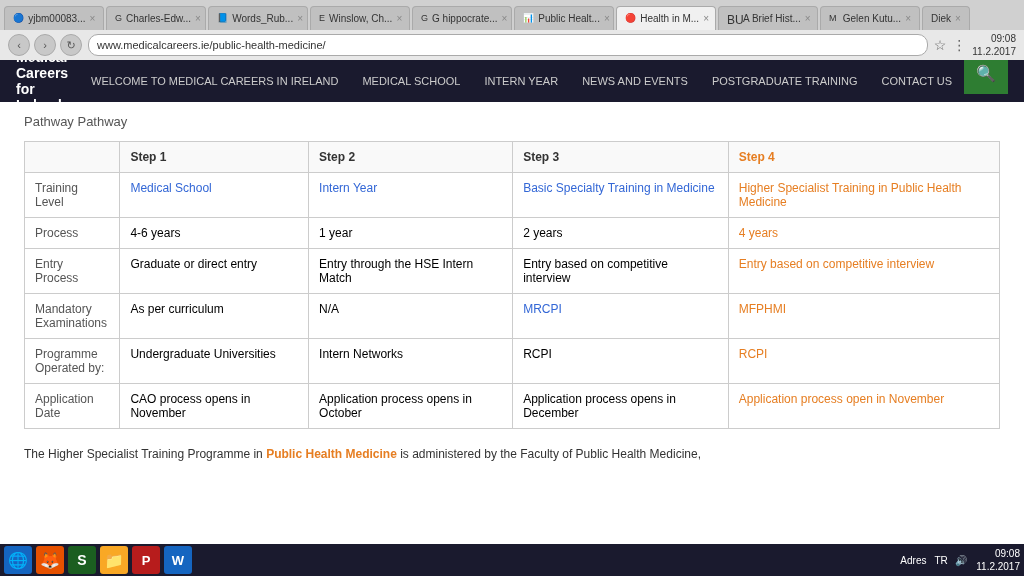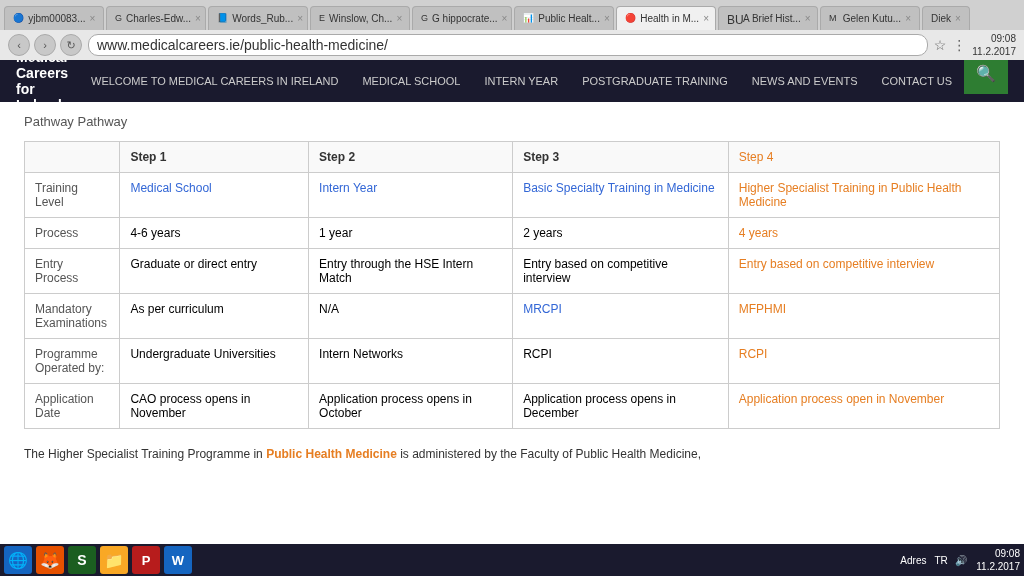--- a/index.html
+++ b/index.html
@@ -9,21 +9,21 @@
     .browser-chrome { background: #e0e0e0; }
     .tab-bar { display: flex; align-items: flex-end; height: 30px; background: #d0d0d0; padding: 0 4px; font-size: 11px; overflow: hidden; }
     .tab { display: flex; align-items: center; height: 24px; padding: 0 8px; background: #c0c0c0; border-radius: 4px 4px 0 0; margin-right: 2px; font-size: 10px; color: #333; border: 1px solid #aaa; border-bottom: none; white-space: nowrap; max-width: 100px; overflow: hidden; }
     .tab.active { background: #f0f0f0; color: #333; }
     .tab .close-btn { margin-left: 4px; color: #888; font-size: 10px; cursor: pointer; }
     .tab .favicon { width: 12px; height: 12px; margin-right: 4px; font-size: 9px; }
 
     .address-bar-row { display: flex; align-items: center; height: 30px; background: #e8e8e8; padding: 2px 8px; gap: 6px; }
     .nav-btns { display: flex; gap: 4px; }
     .nav-btn { width: 22px; height: 22px; border-radius: 50%; background: #c8c8c8; border: 1px solid #aaa; display: flex; align-items: center; justify-content: center; font-size: 11px; cursor: pointer; color: #555; }
-    .address-bar { flex: 1; height: 22px; background: white; border: 1px solid #aaa; border-radius: 10px; padding: 0 8px; font-size: 14px; display: flex; align-items: center; color: #333; }
+    .address-bar { flex: 1; height: 22px; background: white; border: 1px solid #aaa; border-radius: 10px; padding: 0 8px; font-size: 11px; display: flex; align-items: center; color: #333; }
     .address-bar-icons { display: flex; gap: 6px; align-items: center; }
     .icon-btn { font-size: 14px; color: #666; cursor: pointer; }
     .datetime { font-size: 10px; color: #333; text-align: right; line-height: 1.3; }
 
     
     .site-wrapper { background: white; height: calc(576px - 60px); overflow: hidden; }
 
     
     .site-nav { background: #1a1a2e; display: flex; align-items: center; height: 42px; padding: 0 16px; }
     .site-logo { color: white; font-size: 14px; font-weight: bold; margin-right: auto; }
@@ -32,21 +32,21 @@
     .nav-search { background: #2e7d32; color: white; padding: 0 12px; height: 42px; display: flex; align-items: center; font-size: 16px; cursor: pointer; }
 
     
     .content { padding: 12px 24px; overflow-y: auto; height: calc(576px - 60px - 42px); }
     .pathway-title { font-size: 13px; color: #555; margin-bottom: 12px; }
 
     
     .pathway-table { border-collapse: collapse; width: 100%; font-size: 12px; }
     .pathway-table td, .pathway-table th { border: 1px solid #ccc; padding: 8px 10px; vertical-align: top; }
     .pathway-table .header-row td { font-weight: bold; color: #333; background: #f9f9f9; }
-    .pathway-table .header-row td.step4 { color: #e67e22; font-weight: normal; }
+    .pathway-table .header-row td.step4 { color: #e67e22; font-weight: bold; }
     .pathway-table .row-label { color: #555; font-weight: normal; }
     .link-blue { color: #3367d6; text-decoration: none; }
     .link-orange { color: #e67e22; text-decoration: none; }
     .orange-text { color: #e67e22; }
 
     
     .bottom-text { margin-top: 16px; font-size: 12px; color: #333; line-height: 1.5; }
     .bottom-text strong { font-weight: bold; }
     .bold-orange { color: #e67e22; font-weight: bold; }
 
@@ -134,22 +134,22 @@
 </div>
 
 <div class="site-wrapper">
 
   <nav class="site-nav">
     <div class="site-logo">Medical Careers for Ireland</div>
     <div class="nav-links">
       <div class="nav-link">WELCOME TO MEDICAL CAREERS IN IRELAND</div>
       <div class="nav-link">MEDICAL SCHOOL</div>
       <div class="nav-link">INTERN YEAR</div>
+      <div class="nav-link">NEWS AND EVENTS</div>
       <div class="nav-link">POSTGRADUATE TRAINING</div>
-      <div class="nav-link">NEWS AND EVENTS</div>
       <div class="nav-link">CONTACT US</div>
       <div class="nav-search">🔍</div>
     </div>
   </nav>
 
   <div class="content">
     <div class="pathway-title">Pathway Pathway</div>
 
     <table class="pathway-table">
       <tbody>

